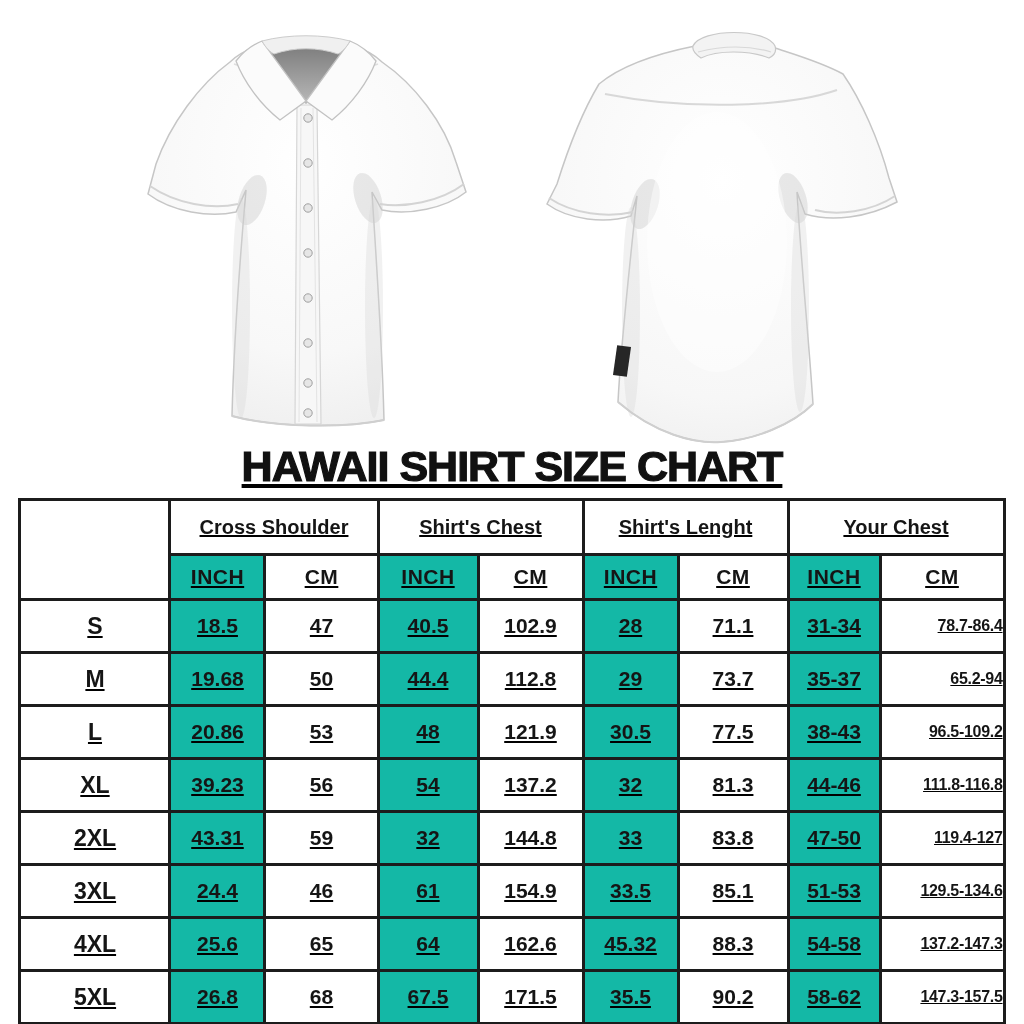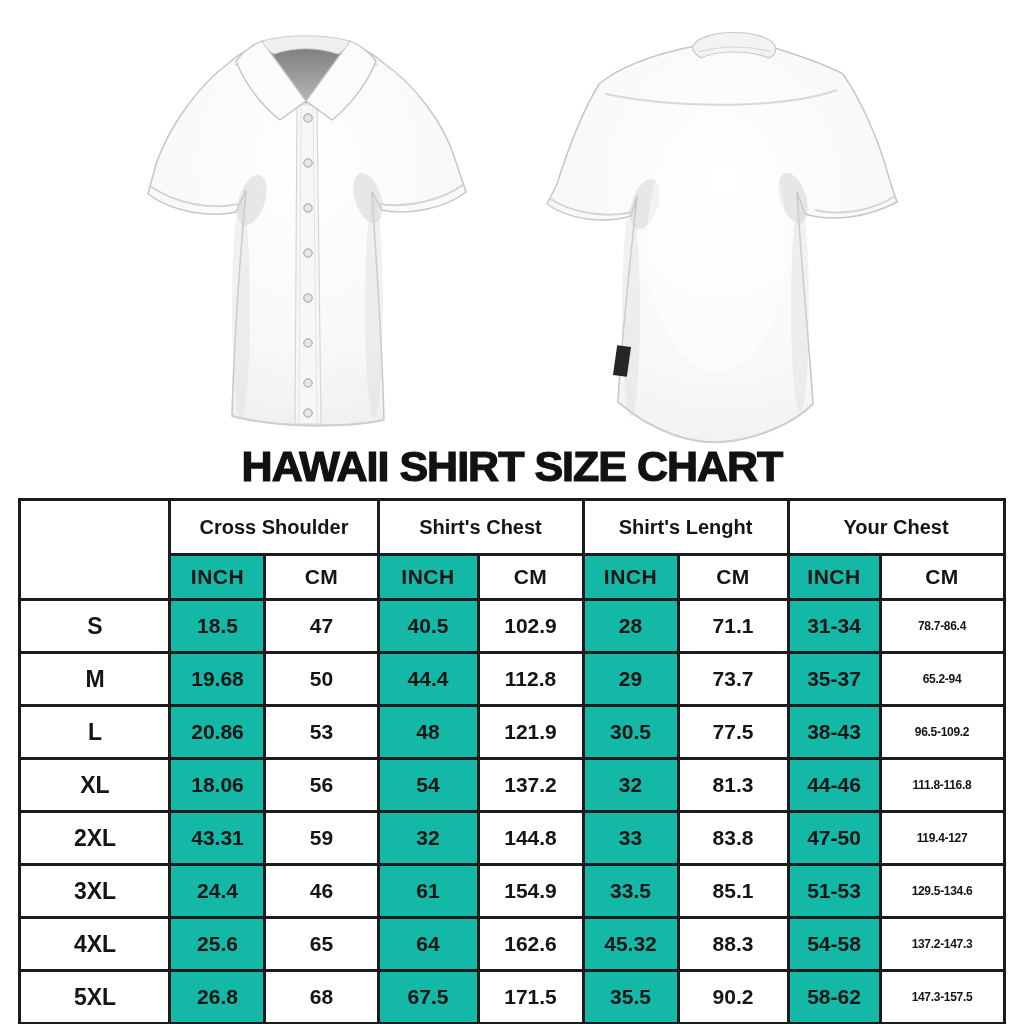--- a/index.html
+++ b/index.html
@@ -1,21 +1,21 @@
 <!DOCTYPE html>
 <html><head>
 <meta charset="utf-8">
 <style>
   html,body{margin:0;padding:0;}
   body{
     width:1024px;height:1024px;background:#ffffff;
     font-family:"Liberation Sans", sans-serif;
     -webkit-font-smoothing:antialiased;
   }
-  .page{position:relative;width:1024px;height:1024px;background:#ffffff;overflow:hidden;}
+  .page{position:relative;width:1024px;height:1024px;background:#ffffff;overflow:hidden;text-decoration:underline;}
 
   
   .shirts{position:relative;height:444px;}
   .shirt-front{position:absolute;left:136px;top:8px;}
   .shirt-back{position:absolute;left:545px;top:12px;}
 
   
   .title{
     margin:0;height:46px;line-height:44px;text-align:center;
     font-size:43px;font-weight:bold;letter-spacing:-1px;color:#111;
@@ -30,21 +30,21 @@
   .size-chart th,.size-chart td{
     border:3px solid #1c1c1c;text-align:center;vertical-align:middle;
     color:#151515;padding:0;overflow:hidden;white-space:nowrap;
   }
   .group-label{font-size:20px;font-weight:bold;height:52px;}
   .unit{font-size:21px;font-weight:bold;height:42px;letter-spacing:.5px;}
   .yellow{background:#14b8a6;}
   .corner{background:#ffffff;}
   tbody td{font-size:21px;font-weight:bold;height:50px;}
   tbody td.size-cell{font-size:23px;}
-  tbody td.small{font-size:12px;letter-spacing:-.3px;}
+  tbody td.small{font-size:16px;letter-spacing:-.3px;text-align:right;}
 </style>
 </head>
 <body>
 
 <div class="page">
 
   <div class="shirts">
 
     <svg class="shirt-front" width="340" height="432" viewBox="0 0 340 432" role="img" aria-label="White short-sleeve button-up shirt, front view">
       <defs>
@@ -174,21 +174,21 @@
           <td class="cm-cell">53</td>
           <td class="inch-cell yellow">48</td>
           <td class="cm-cell">121.9</td>
           <td class="inch-cell yellow">30.5</td>
           <td class="cm-cell">77.5</td>
           <td class="inch-cell yellow">38-43</td>
           <td class="cm-cell small">96.5-109.2</td>
         </tr>
         <tr>
           <td class="size-cell">XL</td>
-          <td class="inch-cell yellow">18.06</td>
+          <td class="inch-cell yellow">39.23</td>
           <td class="cm-cell">56</td>
           <td class="inch-cell yellow">54</td>
           <td class="cm-cell">137.2</td>
           <td class="inch-cell yellow">32</td>
           <td class="cm-cell">81.3</td>
           <td class="inch-cell yellow">44-46</td>
           <td class="cm-cell small">111.8-116.8</td>
         </tr>
         <tr>
           <td class="size-cell">2XL</td>

